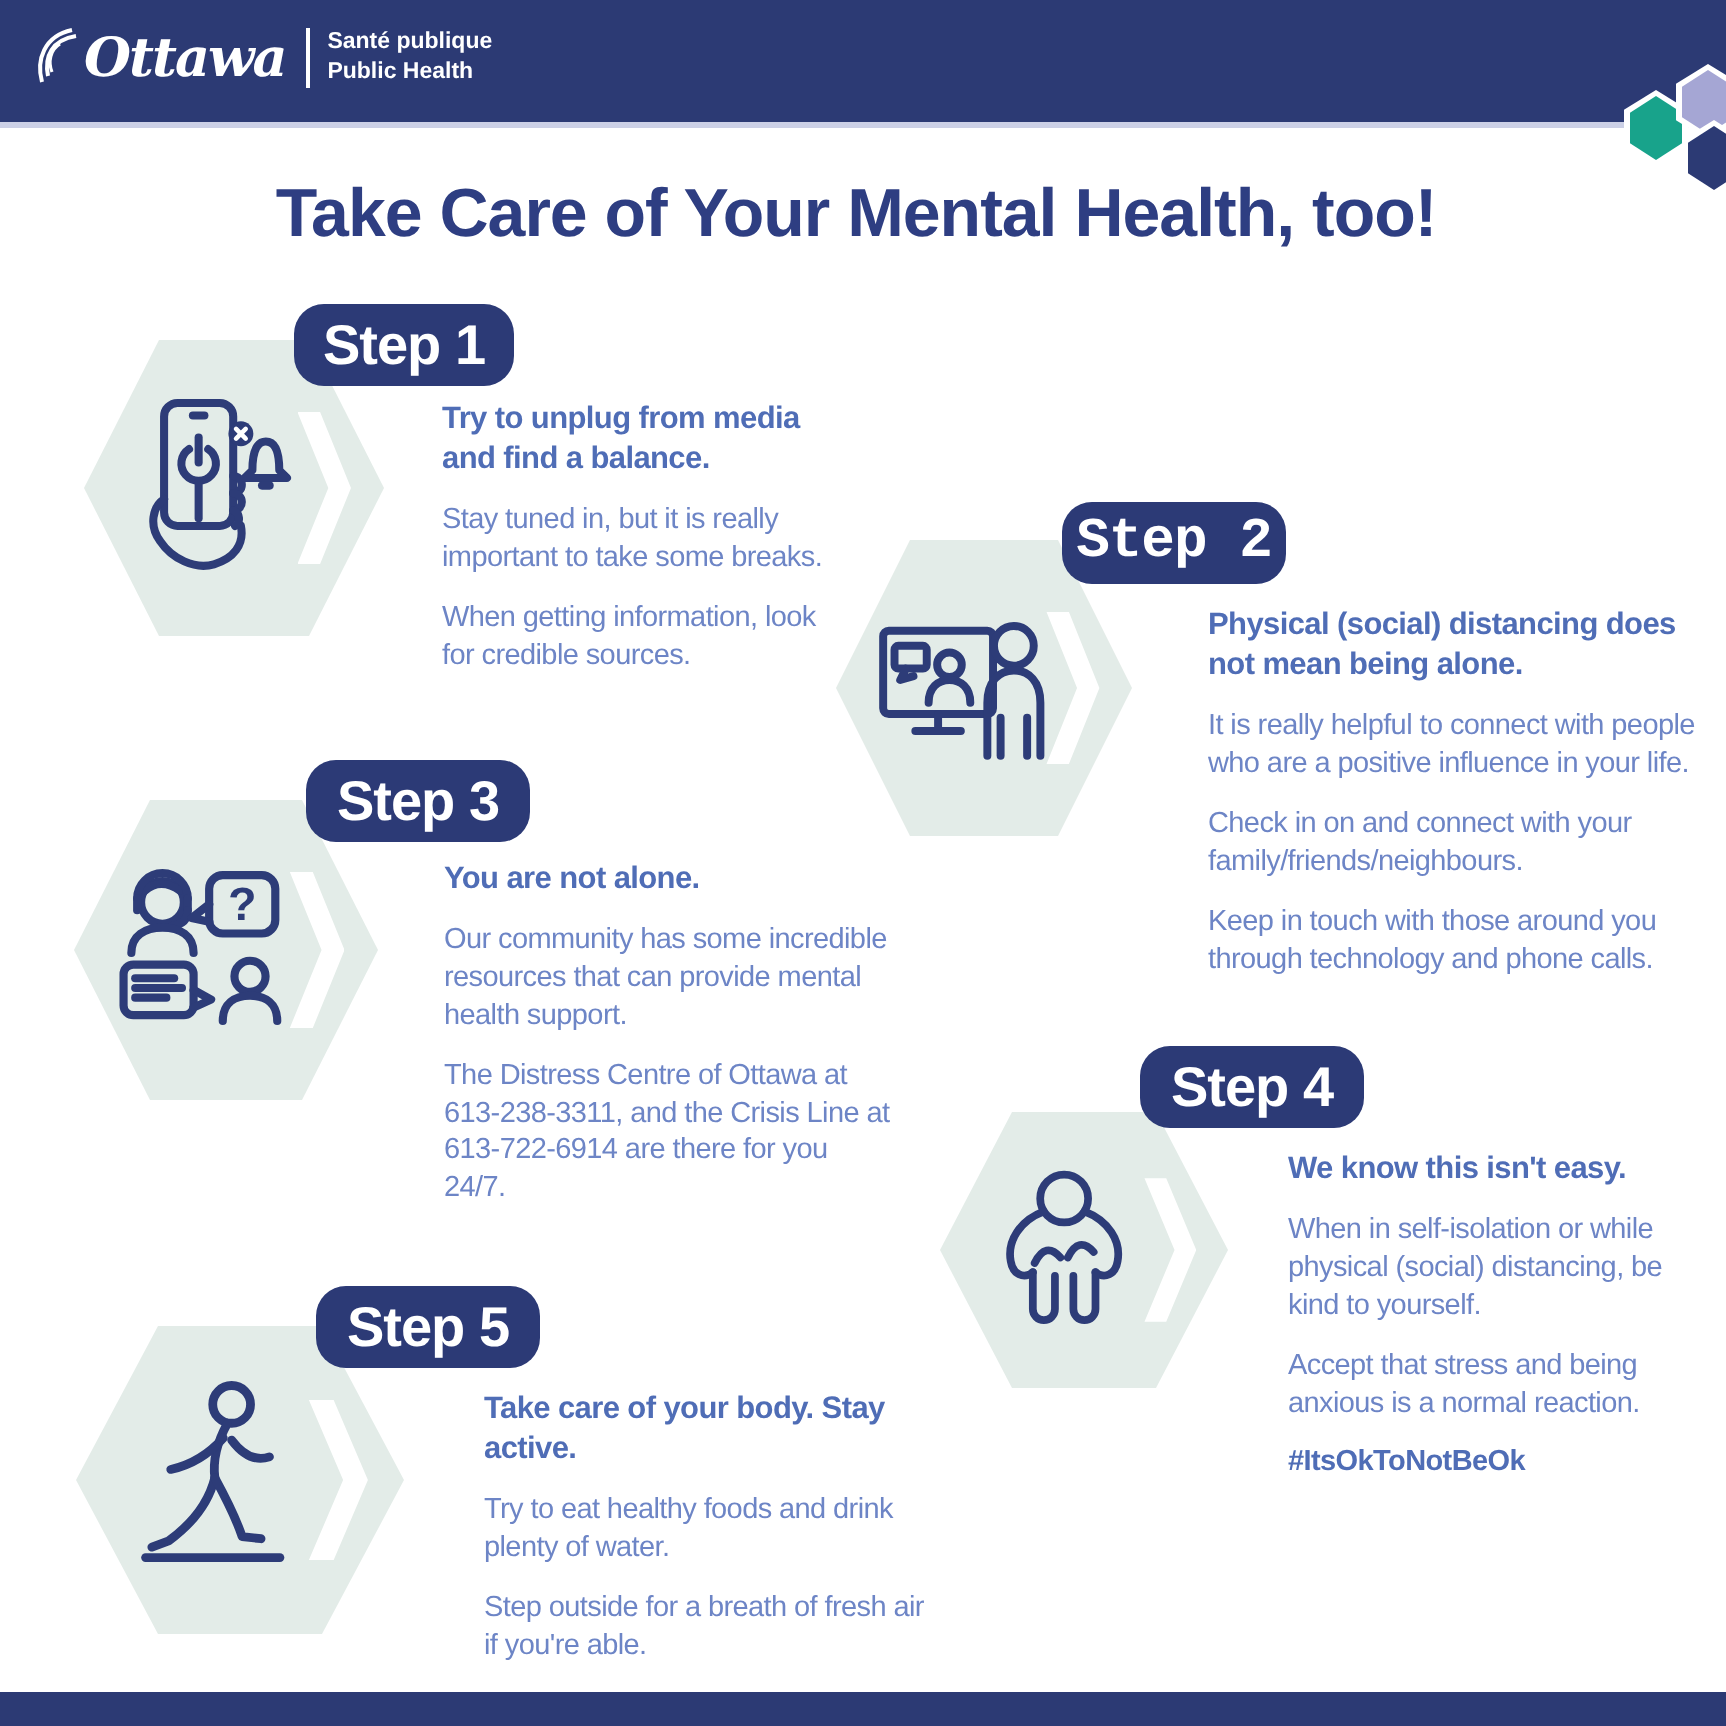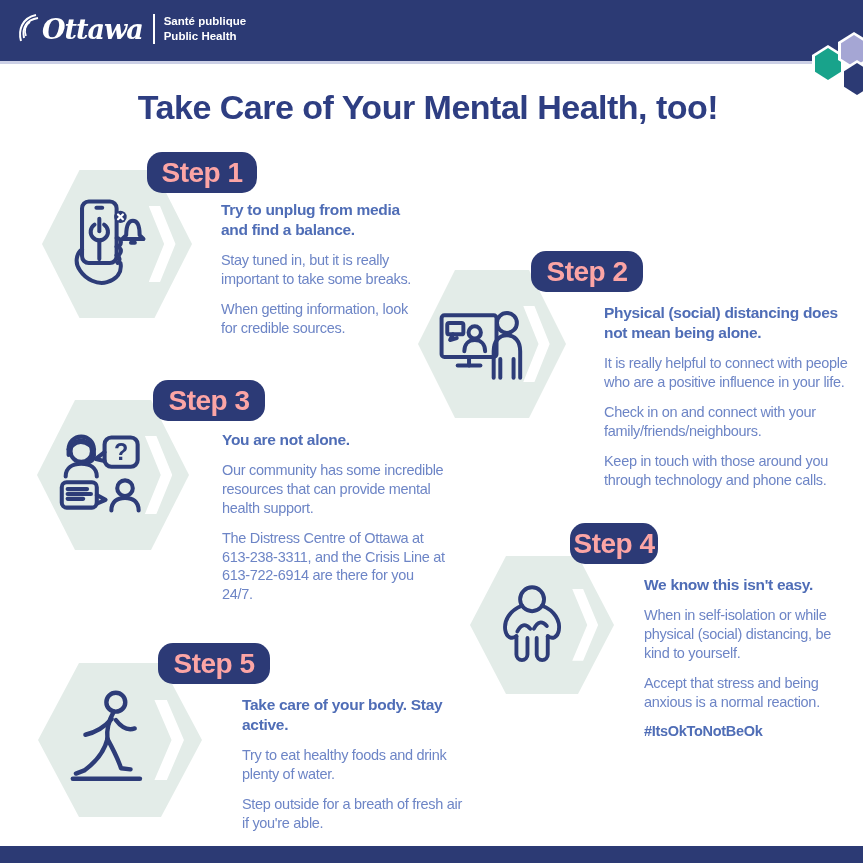--- a/index.html
+++ b/index.html
@@ -25,21 +25,21 @@
          font-size:34px;font-weight:bold;letter-spacing:-0.5px;color:#2e3e82;}
 
   
   .hex{position:absolute;clip-path:polygon(25% 0,75% 0,100% 50%,75% 100%,25% 100%,0 50%);
        background:#e3ece8;}
   .hex svg{position:absolute;left:11%;top:13%;width:64%;height:74%;}
   .hex .band{position:absolute;left:71%;top:24%;width:18%;height:52%;background:#ffffff;
              clip-path:polygon(0 0,42% 0,100% 50%,42% 100%,0 100%,58% 50%);}
 
   
-  .step-label{position:absolute;background:#2c3a76;color:#fca5a5;font-weight:bold;
+  .step-label{position:absolute;background:#2c3a76;color:#ffffff;font-weight:bold;
               font-size:28px;border-radius:15px;display:flex;align-items:center;
               justify-content:center;letter-spacing:-0.5px;}
 
   
   .step-text{position:absolute;font-size:14.5px;letter-spacing:-0.3px;line-height:1.3;color:#6d85c6;}
   .step-text p{margin:0 0 11px 16px;}
   .step-text .lead{font-size:15.5px;font-weight:bold;color:#4f6db6;letter-spacing:-0.3px;}
   .step-text .hashtag{font-weight:bold;color:#4f6db6;}
 
   
@@ -124,21 +124,21 @@
         <circle cx="43" cy="38" r="6.5"></circle>
         <path d="M32,58 c0,-8 5,-12 11,-12 c6,0 11,4 11,12"></path>
         <circle cx="77" cy="28" r="10.5"></circle>
         <path d="M63,86 V58 c0,-11 6,-17 14,-17 c8,0 14,6 14,17 V86"></path>
         <line x1="70" y1="66" x2="70" y2="86"></line>
         <line x1="84" y1="66" x2="84" y2="86"></line>
       </g>
     </svg>
     <div class="band"></div>
   </div>
-  <div class="step-label" style="left:531px;top:251px;width:112px;height:41px;">
+  <div class="step-label" style="left:531px;top:251px;width:112px;height:41px;font-family:Liberation Mono, monospace;">
     <span>Step 2</span>
   </div>
   <div class="step-text" style="left:588px;top:303px;width:268px;">
     <p class="lead">Physical (social) distancing does not mean being alone.</p>
     <p>It is really helpful to connect with people who are a positive influence in your life.</p>
     <p>Check in on and connect with your family/friends/neighbours.</p>
     <p>Keep in touch with those around you through technology and phone calls.</p>
   </div>
 
   <div class="hex" style="left:37px;top:400px;width:152px;height:150px;">
@@ -181,21 +181,21 @@
         <path d="M39,29 C26,34 19,45 21,56 C22,63 28,66 33,62"></path>
         <path d="M61,29 C74,34 81,45 79,56 C78,63 72,66 67,62"></path>
         <path d="M34,57 q6,-12 14,-3"></path>
         <path d="M52,54 q6,-12 14,-3"></path>
         <path d="M33,62 V82 a6,6 0 0 0 12,0 V64"></path>
         <path d="M67,62 V82 a6,6 0 0 1 -12,0 V64"></path>
       </g>
     </svg>
     <div class="band"></div>
   </div>
-  <div class="step-label" style="left:570px;top:523px;width:88px;height:41px;">
+  <div class="step-label" style="left:570px;top:523px;width:112px;height:41px;">
     <span>Step 4</span>
   </div>
   <div class="step-text" style="left:628px;top:575px;width:225px;">
     <p class="lead">We know this isn't easy.</p>
     <p>When in self-isolation or while physical (social) distancing, be kind to yourself.</p>
     <p>Accept that stress and being anxious is a normal reaction.</p>
     <p class="hashtag">#ItsOkToNotBeOk</p>
   </div>
 
   <div class="hex" style="left:38px;top:663px;width:164px;height:154px;">

